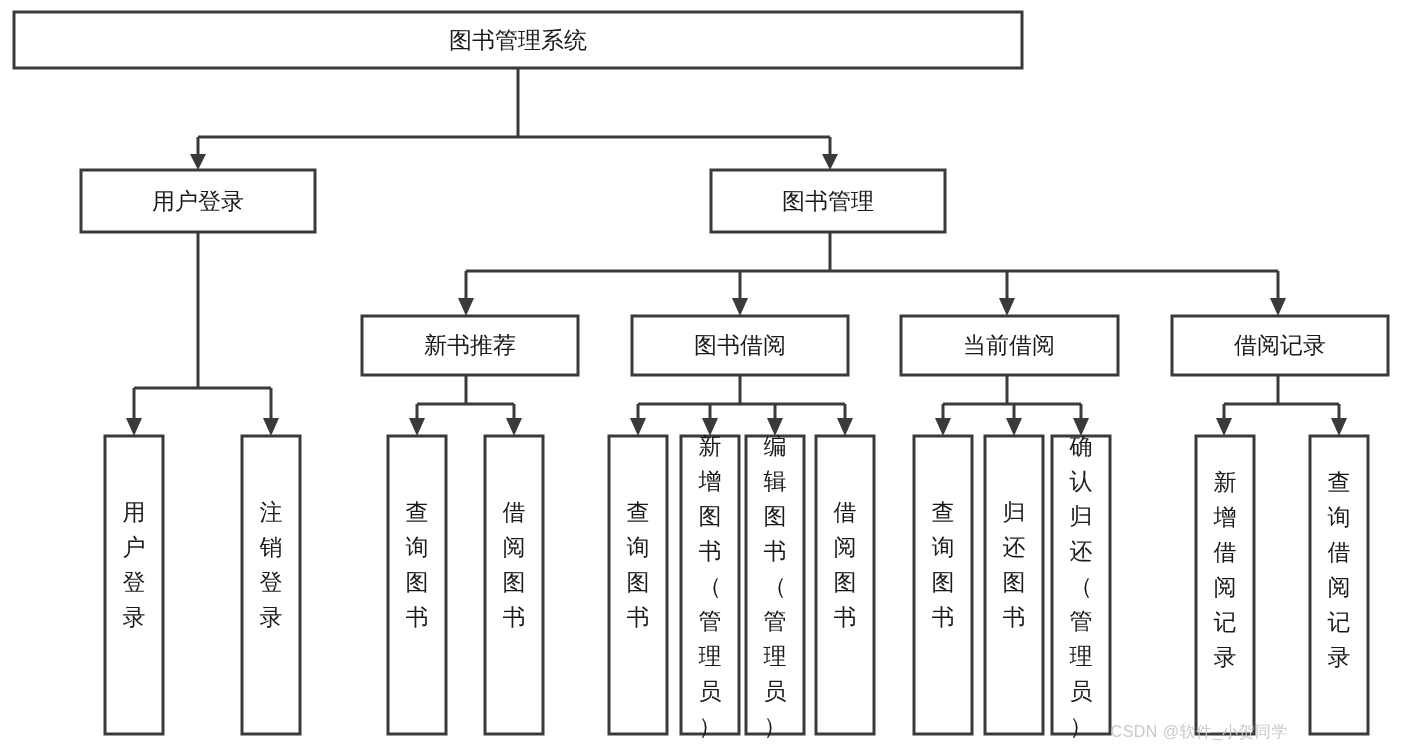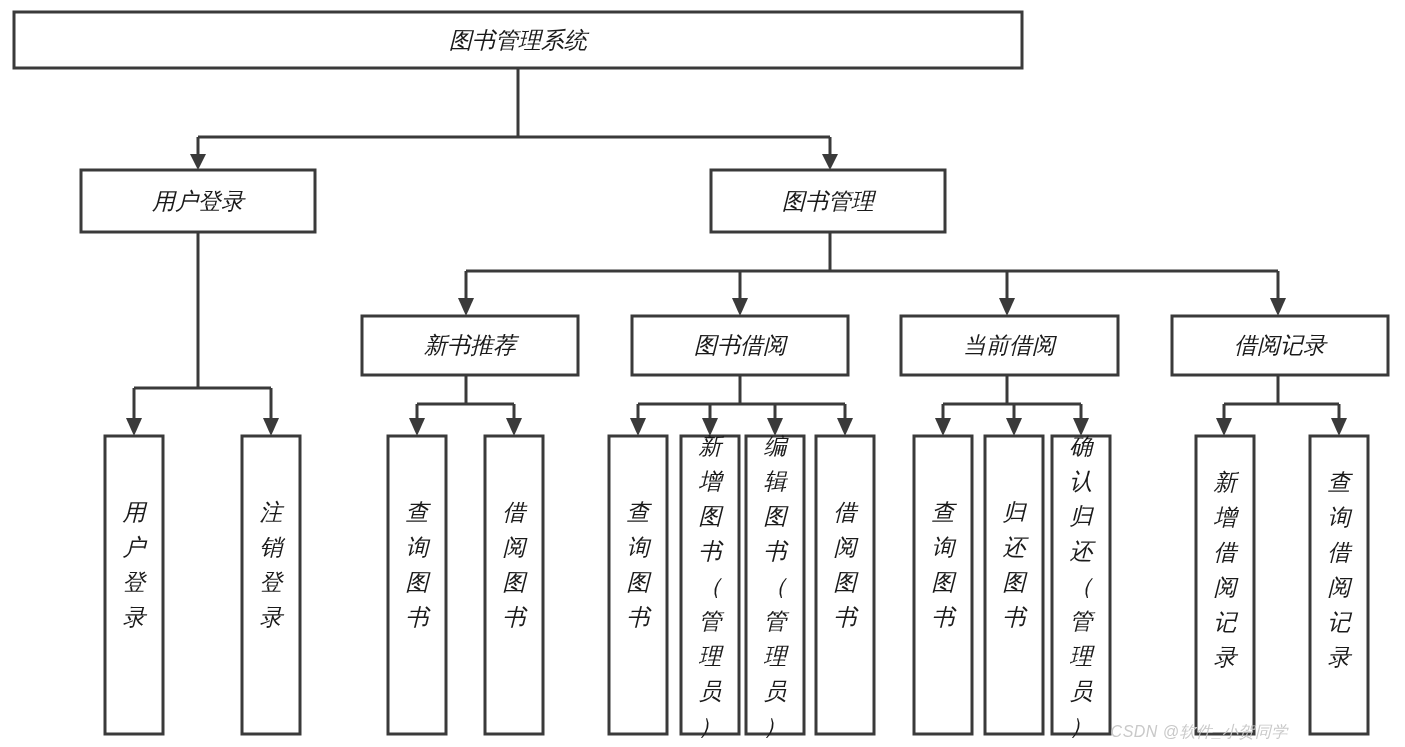--- a/index.html
+++ b/index.html
@@ -12,21 +12,20 @@
     width: 1405px;
     height: 747px;
     font-family: "Liberation Sans", "DejaVu Sans", sans-serif;
     overflow: hidden;
   }
   #diagram-root {
     position: relative;
     width: 1296px;
     height: 747px;
     background: #ffffff;
-    font-style: italic;
   }
   svg#tree-svg {
     position: absolute;
     top: 0;
     left: 0;
     width: 1405px;
     height: 747px;
     display: block;
   }
   .node-box {

